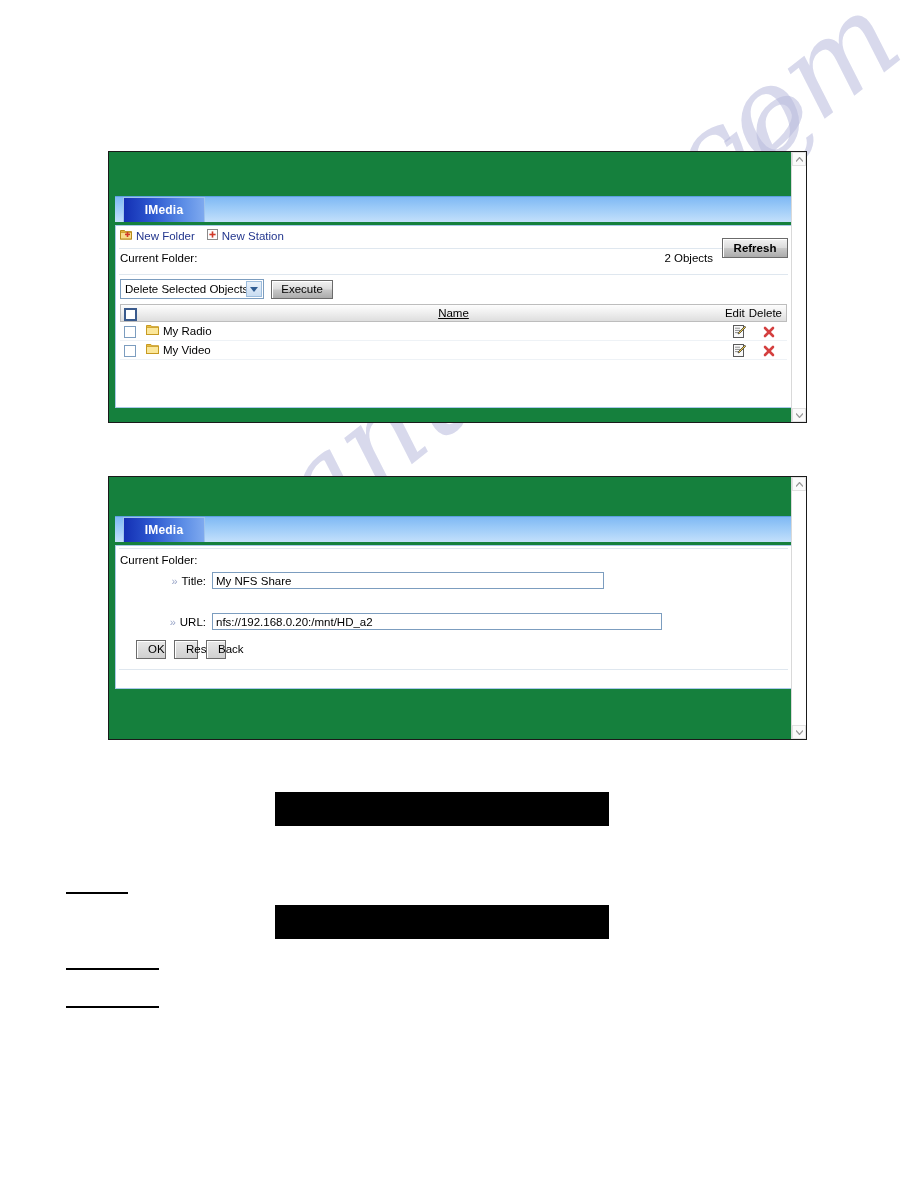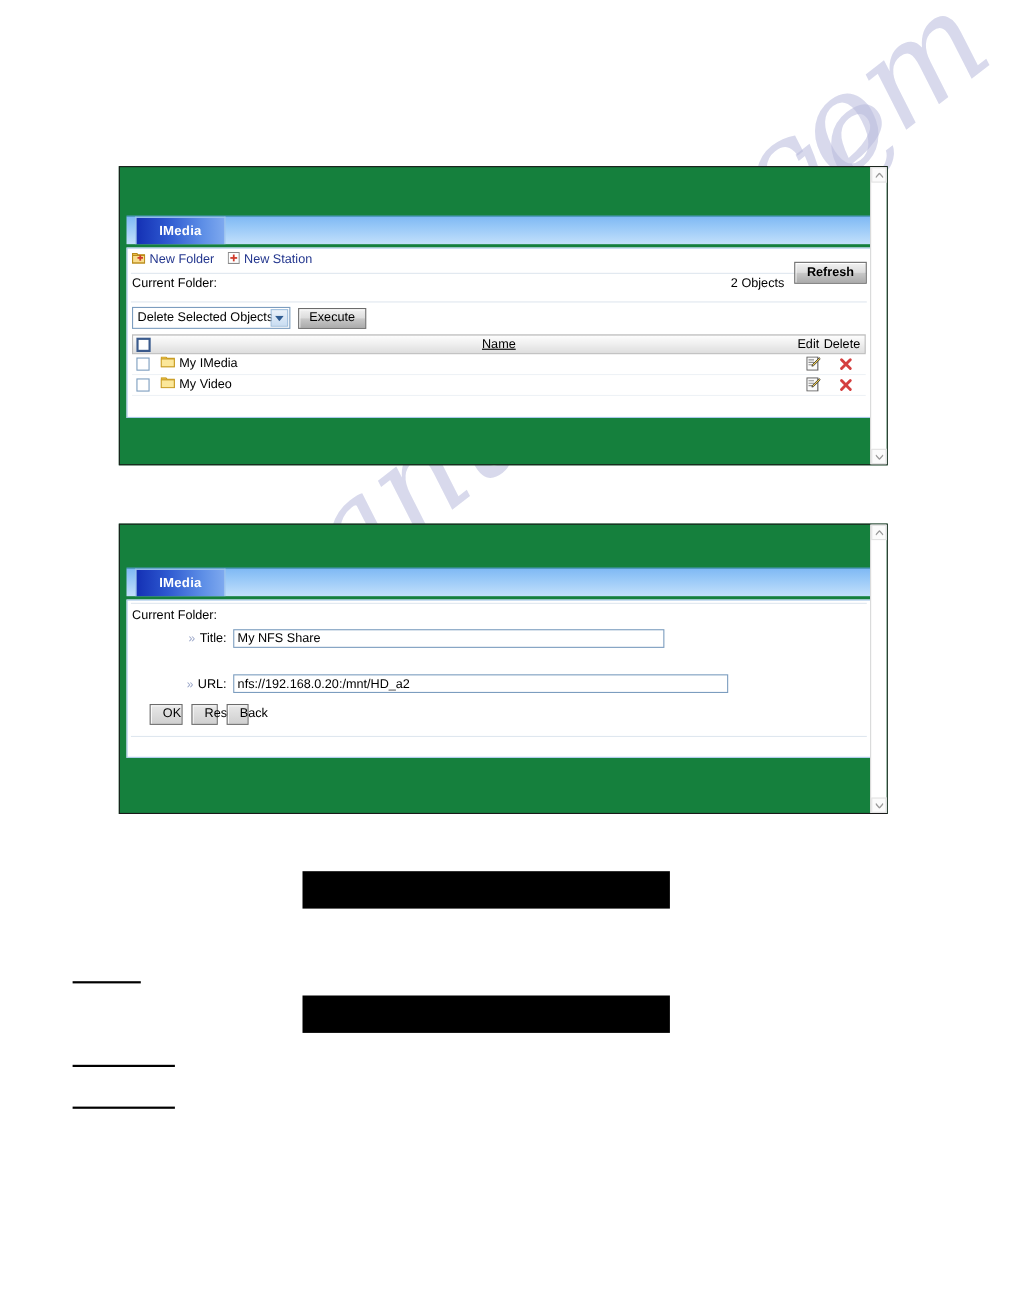--- a/index.html
+++ b/index.html
@@ -348,21 +348,21 @@
   <div class="wm-text wm-b">ive.com</div>
 </div>
 
 <div class="shot" id="shot-1">
   <div class="shot-inner">
 
     <div class="tabstrip" style="top:44px; right:6px; width:677px;">
       <div class="tab">IMedia</div>
     </div>
 
-    <div class="contentbox" style="top:73px; right:6px; width:677px; height:155px;">
+    <div class="contentbox" style="top:73px; right:6px; width:677px; height:183px;">
 
       <div class="toolbar">
         <a class="tb-link" href="#">
           <span>
             <svg width="12" height="11" viewBox="0 0 12 11">
               <path d="M0.5 1.5 h4 l1 1.2 h6 v7.3 h-11 z" fill="#f3c24b" stroke="#b98b18" stroke-width="1"></path>
               <rect x="0.5" y="3.2" width="11" height="6.8" fill="#f8dc8c" stroke="#b98b18" stroke-width="1"></rect>
               <g fill="#d03a2a">
                   <rect x="5" y="4.6" width="5" height="1.6"></rect>
                   <rect x="6.7" y="3" width="1.6" height="5"></rect>
@@ -421,21 +421,21 @@
 
         <div class="trow">
           <span class="cb"><span class="cbox"></span></span>
           <span class="nm">
             <span>
               <svg width="13" height="10" viewBox="0 0 13 10">
                 <path d="M0.5 0.5 h4.4 l1.1 1.3 h6.5 v7.7 h-12 z" fill="#f2c84b" stroke="#c79a22" stroke-width="1"></path>
                 <rect x="0.5" y="2.3" width="12" height="7.2" fill="#fbe79a" stroke="#c79a22" stroke-width="1"></rect>
               </svg>
             </span>
-            <span>My IMedia</span>
+            <span>My Radio</span>
           </span>
           <span class="act-edit">
             <svg width="13" height="13" viewBox="0 0 13 13">
               <rect x="0.5" y="0.5" width="10" height="12" fill="#fafafa" stroke="#5a5a5a" stroke-width="1"></rect>
               <g stroke="#8f8f8f" stroke-width="1">
                   <path d="M2 3.2 h5"></path>
                   <path d="M2 5.4 h5"></path>
                   <path d="M2 7.6 h4"></path>
                 </g>
               <path d="M11.8 1.2 L12.8 2.2 L6.6 8.4 L5.1 8.9 L5.6 7.4 Z" fill="#f7d14a" stroke="#3a3a3a" stroke-width="0.8"></path>

